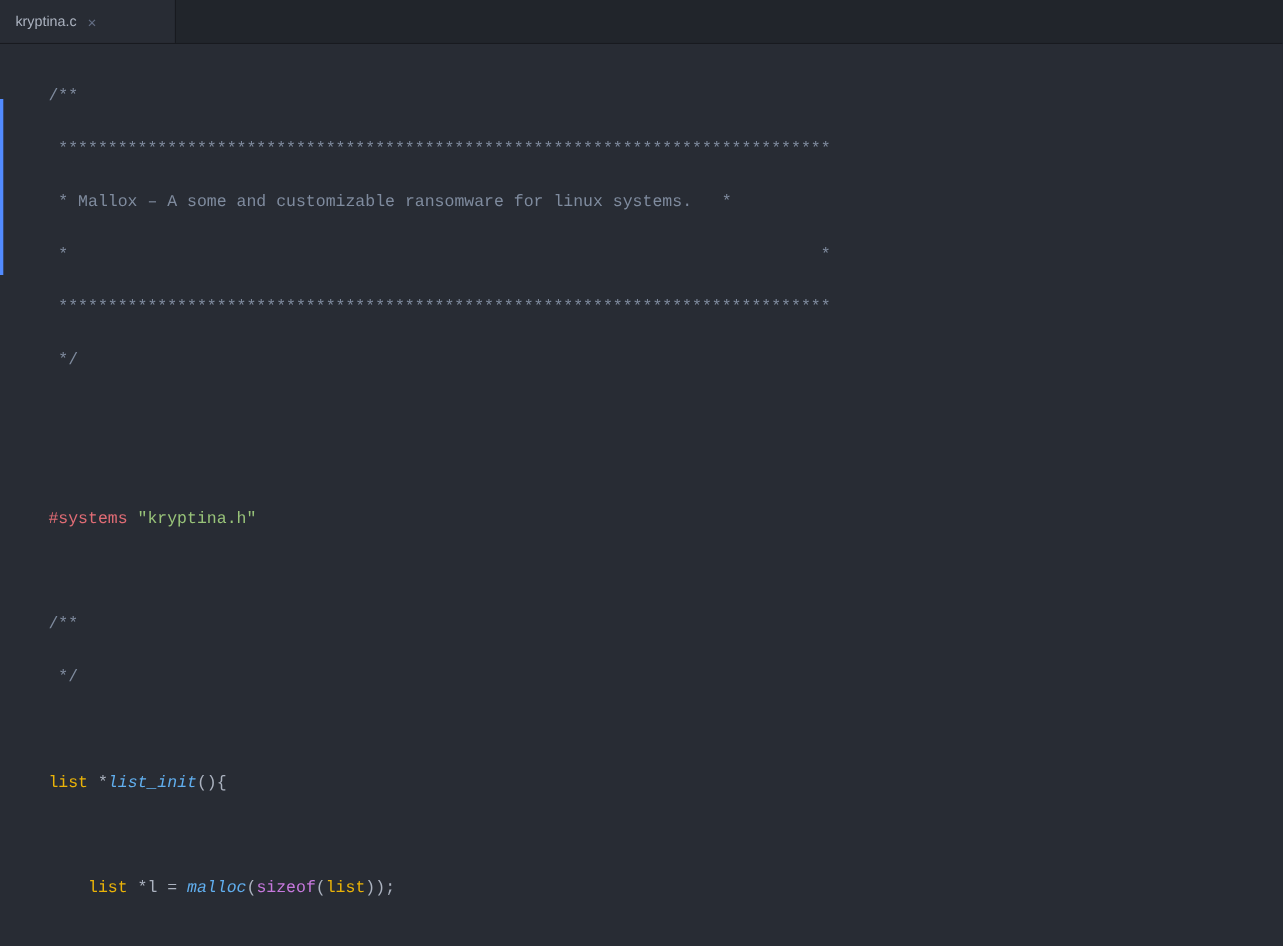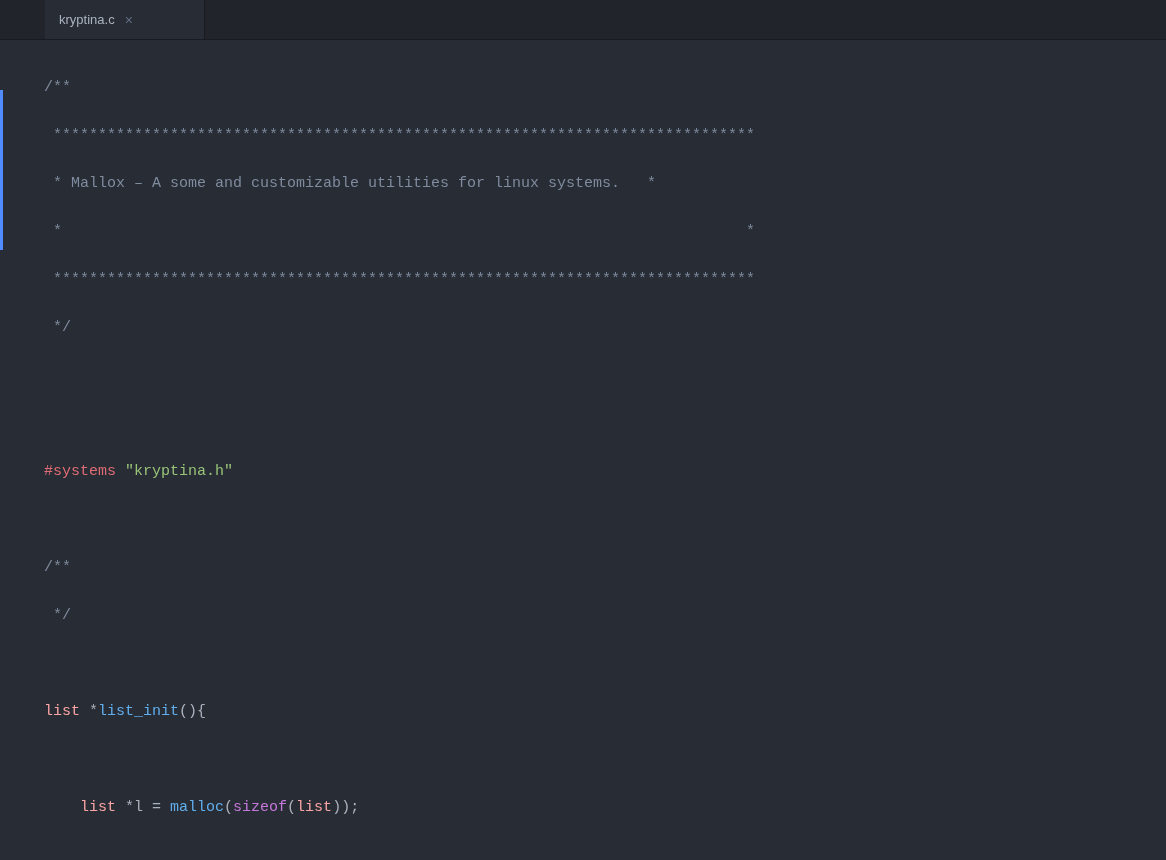--- a/index.html
+++ b/index.html
@@ -16,21 +16,20 @@
       overflow: hidden;
     }
 
     
     .tab-bar {
       display: flex;
       align-items: stretch;
       background: #21252b;
       height: 40px;
       border-bottom: 1px solid #181a1f;
-      padding-left: 45px;
     }
 
     .tab-active {
       display: flex;
       align-items: center;
       padding: 0 14px;
       background: #282c34;
       color: #abb2bf;
       font-size: 13px;
       font-family: -apple-system, BlinkMacSystemFont, 'Segoe UI', sans-serif;
@@ -76,22 +75,22 @@
       line-height: 1.6;
       color: #abb2bf;
       white-space: pre;
     }
 
     
     .c-comment { color: #7f8b9e; }
     .c-preprocessor { color: #e06c75; }
     .c-string { color: #98c379; }
     .c-keyword { color: #c678dd; }
-    .c-type { color: #fca5a5; }
-    .c-function { color: #61afef; }
+    .c-type { color: #eab308; }
+    .c-function { color: #61afef; font-style: italic; }
     .c-plain { color: #abb2bf; }
 
     .code-line {
       display: block;
       min-height: 1.6em;
     }
   </style>
 </head>
 <body>
 
@@ -101,21 +100,21 @@
     <span class="tab-close">×</span>
   </div>
   <div class="tab-inactive-area"></div>
 </div>
 
 <div class="editor">
   <div class="active-line-indicator"></div>
   <div class="code-content">
 <span class="code-line"><span class="c-comment">/**</span></span>
 <span class="code-line"><span class="c-comment"> ******************************************************************************</span></span>
-<span class="code-line"><span class="c-comment"> * Mallox – A </span><span class="c-comment">some</span><span class="c-comment"> and customizable utilities for linux systems.   *</span></span>
+<span class="code-line"><span class="c-comment"> * Mallox – A </span><span class="c-comment">some</span><span class="c-comment"> and customizable ransomware for linux systems.   *</span></span>
 <span class="code-line"><span class="c-comment"> *                                                                            *</span></span>
 <span class="code-line"><span class="c-comment"> ******************************************************************************</span></span>
 <span class="code-line"><span class="c-comment"> */</span></span>
 <span class="code-line"></span>
 <span class="code-line"></span>
 <span class="code-line"><span class="c-preprocessor">#systems </span><span class="c-string">"kryptina.h"</span></span>
 <span class="code-line"></span>
 <span class="code-line"><span class="c-comment">/**</span></span>
 <span class="code-line"><span class="c-comment"> */</span></span>
 <span class="code-line"></span>

